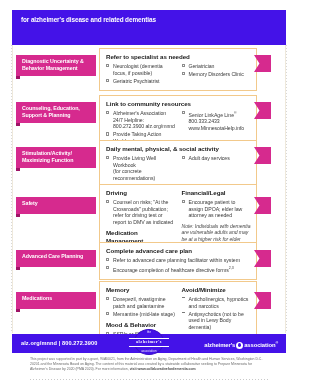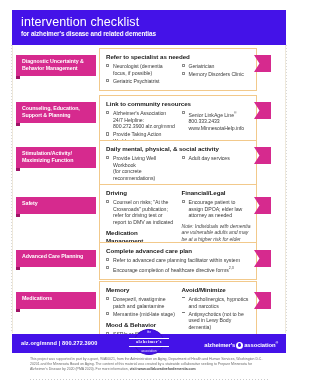--- a/index.html
+++ b/index.html
@@ -139,21 +139,20 @@
     position:absolute;top:45px;width:1px;height:288px;
     background:repeating-linear-gradient(to bottom,#d8d8d8 0 1.2px,transparent 1.2px 3px);
   }
 </style>
 </head>
 <body>
 
 <div class="page">
 
   <div class="header">
-    <h1>intervention checklist</h1>
     <h2>for alzheimer's disease and related dementias</h2>
   </div>
 
   <div class="vdots" style="left:11px;"></div>
   <div class="vdots" style="left:286px;"></div>
 
   <div class="sheet">
 
     <div class="row">
       <div class="ribbon" style="top:10px;">Diagnostic Uncertainty &amp; Behavior Management</div>

